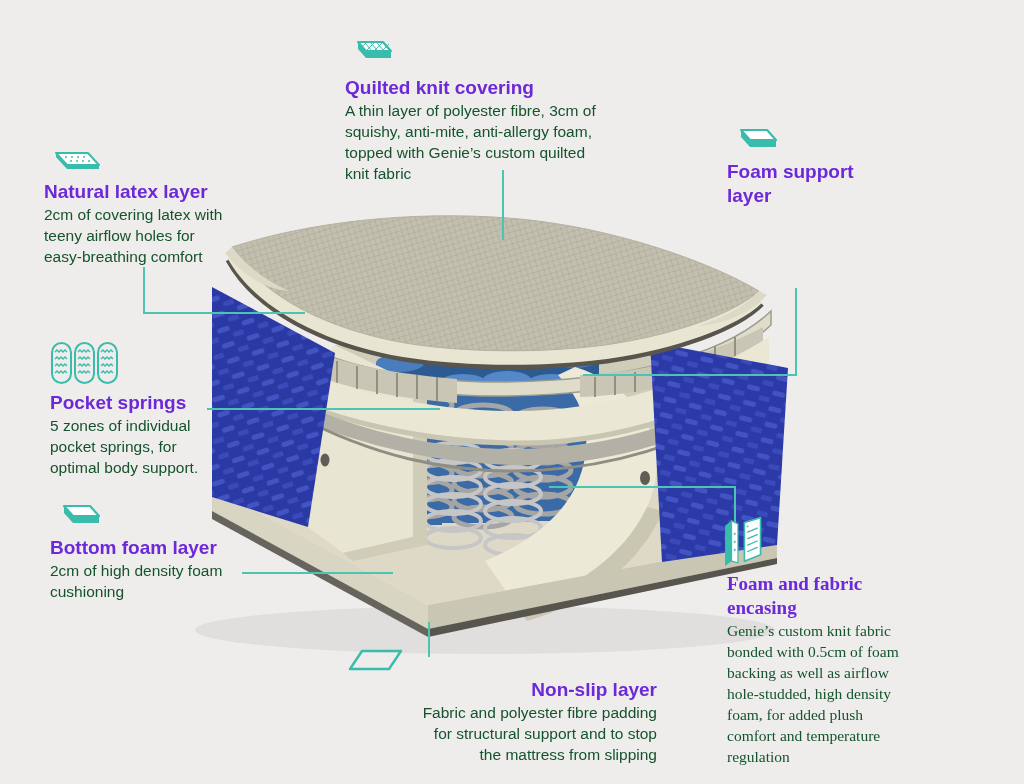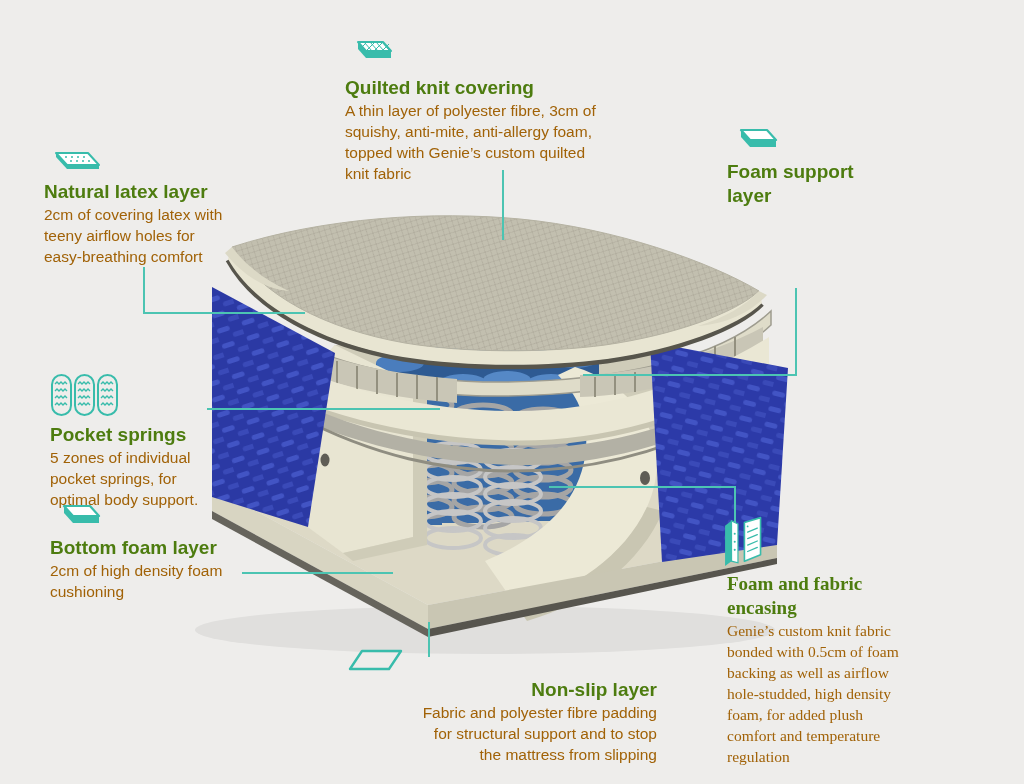--- a/index.html
+++ b/index.html
@@ -1,20 +1,20 @@
 <!DOCTYPE html>
 <html><head>
 <meta charset="utf-8">
 <style>
   html,body{margin:0;padding:0;background:#eeedeb;}
   .canvas{position:relative;width:1024px;height:784px;background:#eeedeb;overflow:hidden;
           font-family:"Liberation Sans","DejaVu Sans",sans-serif;}
   .label{position:absolute;}
-  .label h2{margin:0;font-size:19px;line-height:24px;font-weight:700;color:#4d7c0f;white-space:pre-line;}
-  .label p{margin:0;font-size:15.5px;line-height:21px;color:#a16207;white-space:pre-line;}
+  .label h2{margin:0;font-size:19px;line-height:24px;font-weight:700;color:#6d28d9;white-space:pre-line;}
+  .label p{margin:0;font-size:15.5px;line-height:21px;color:#14532d;white-space:pre-line;}
   .label .icn{display:block;margin-bottom:6px;}
   .abs{position:absolute;}
   .leader{position:absolute;pointer-events:none;}
   .ln-fill{background:#4cc4b2;}
 </style>
 </head>
 <body>
 
 <div class="canvas">
 
@@ -235,21 +235,21 @@
           <circle cx="39" cy="13" r="1"></circle>
           <circle cx="45" cy="13" r="1"></circle>
       </g>
     </svg>
     <h2>Natural latex layer</h2>
     <p>2cm of covering latex with
 teeny airflow holes for
 easy-breathing comfort</p>
   </div>
 
-  <div class="label" style="left:50px;top:373px;width:240px;">
+  <div class="label" style="left:50px;top:341px;width:240px;">
     <svg class="icn" width="70" height="44" viewBox="0 0 70 44">
       <g fill="none" stroke="#38bcab">
         <rect x="2" y="2" width="19" height="40" rx="9.5" stroke-width="2"></rect>
         <rect x="25" y="2" width="19" height="40" rx="9.5" stroke-width="2"></rect>
         <rect x="48" y="2" width="19" height="40" rx="9.5" stroke-width="2"></rect>
         <g stroke-width="1.4">
           <path d="M5,11 l2,-2 2,2 2,-2 2,2 2,-2 2,2 M5,18 l2,-2 2,2 2,-2 2,2 2,-2 2,2 M5,25 l2,-2 2,2 2,-2 2,2 2,-2 2,2 M5,32 l2,-2 2,2 2,-2 2,2 2,-2 2,2"></path>
           <path d="M28,11 l2,-2 2,2 2,-2 2,2 2,-2 2,2 M28,18 l2,-2 2,2 2,-2 2,2 2,-2 2,2 M28,25 l2,-2 2,2 2,-2 2,2 2,-2 2,2 M28,32 l2,-2 2,2 2,-2 2,2 2,-2 2,2"></path>
           <path d="M51,11 l2,-2 2,2 2,-2 2,2 2,-2 2,2 M51,18 l2,-2 2,2 2,-2 2,2 2,-2 2,2 M51,25 l2,-2 2,2 2,-2 2,2 2,-2 2,2 M51,32 l2,-2 2,2 2,-2 2,2 2,-2 2,2"></path>
         </g>

